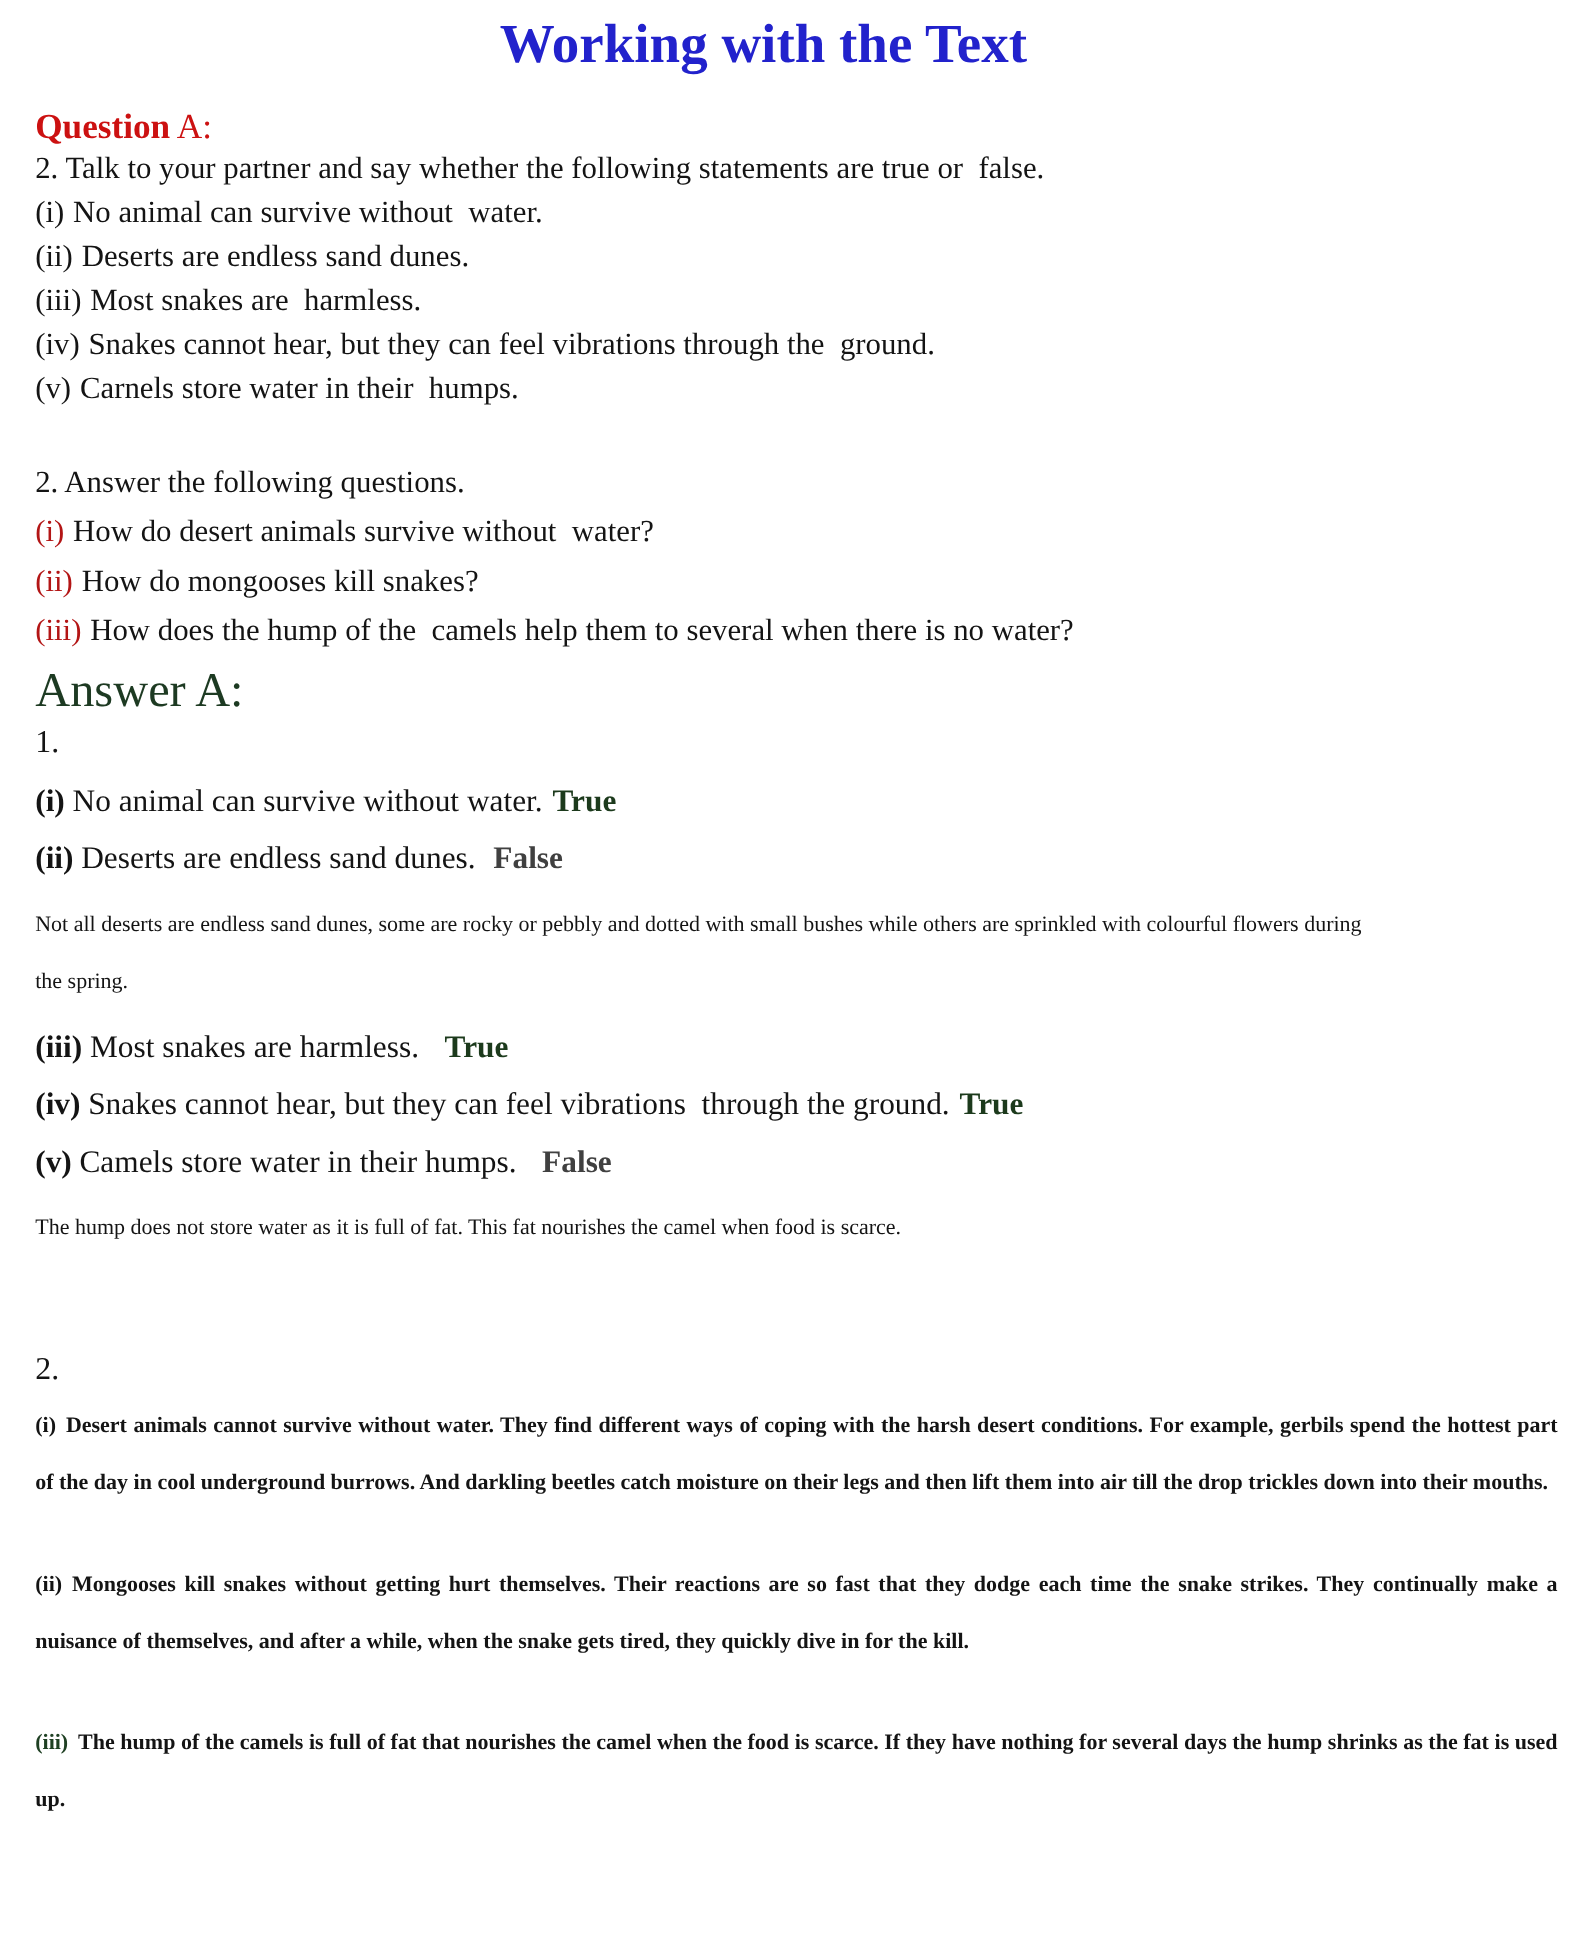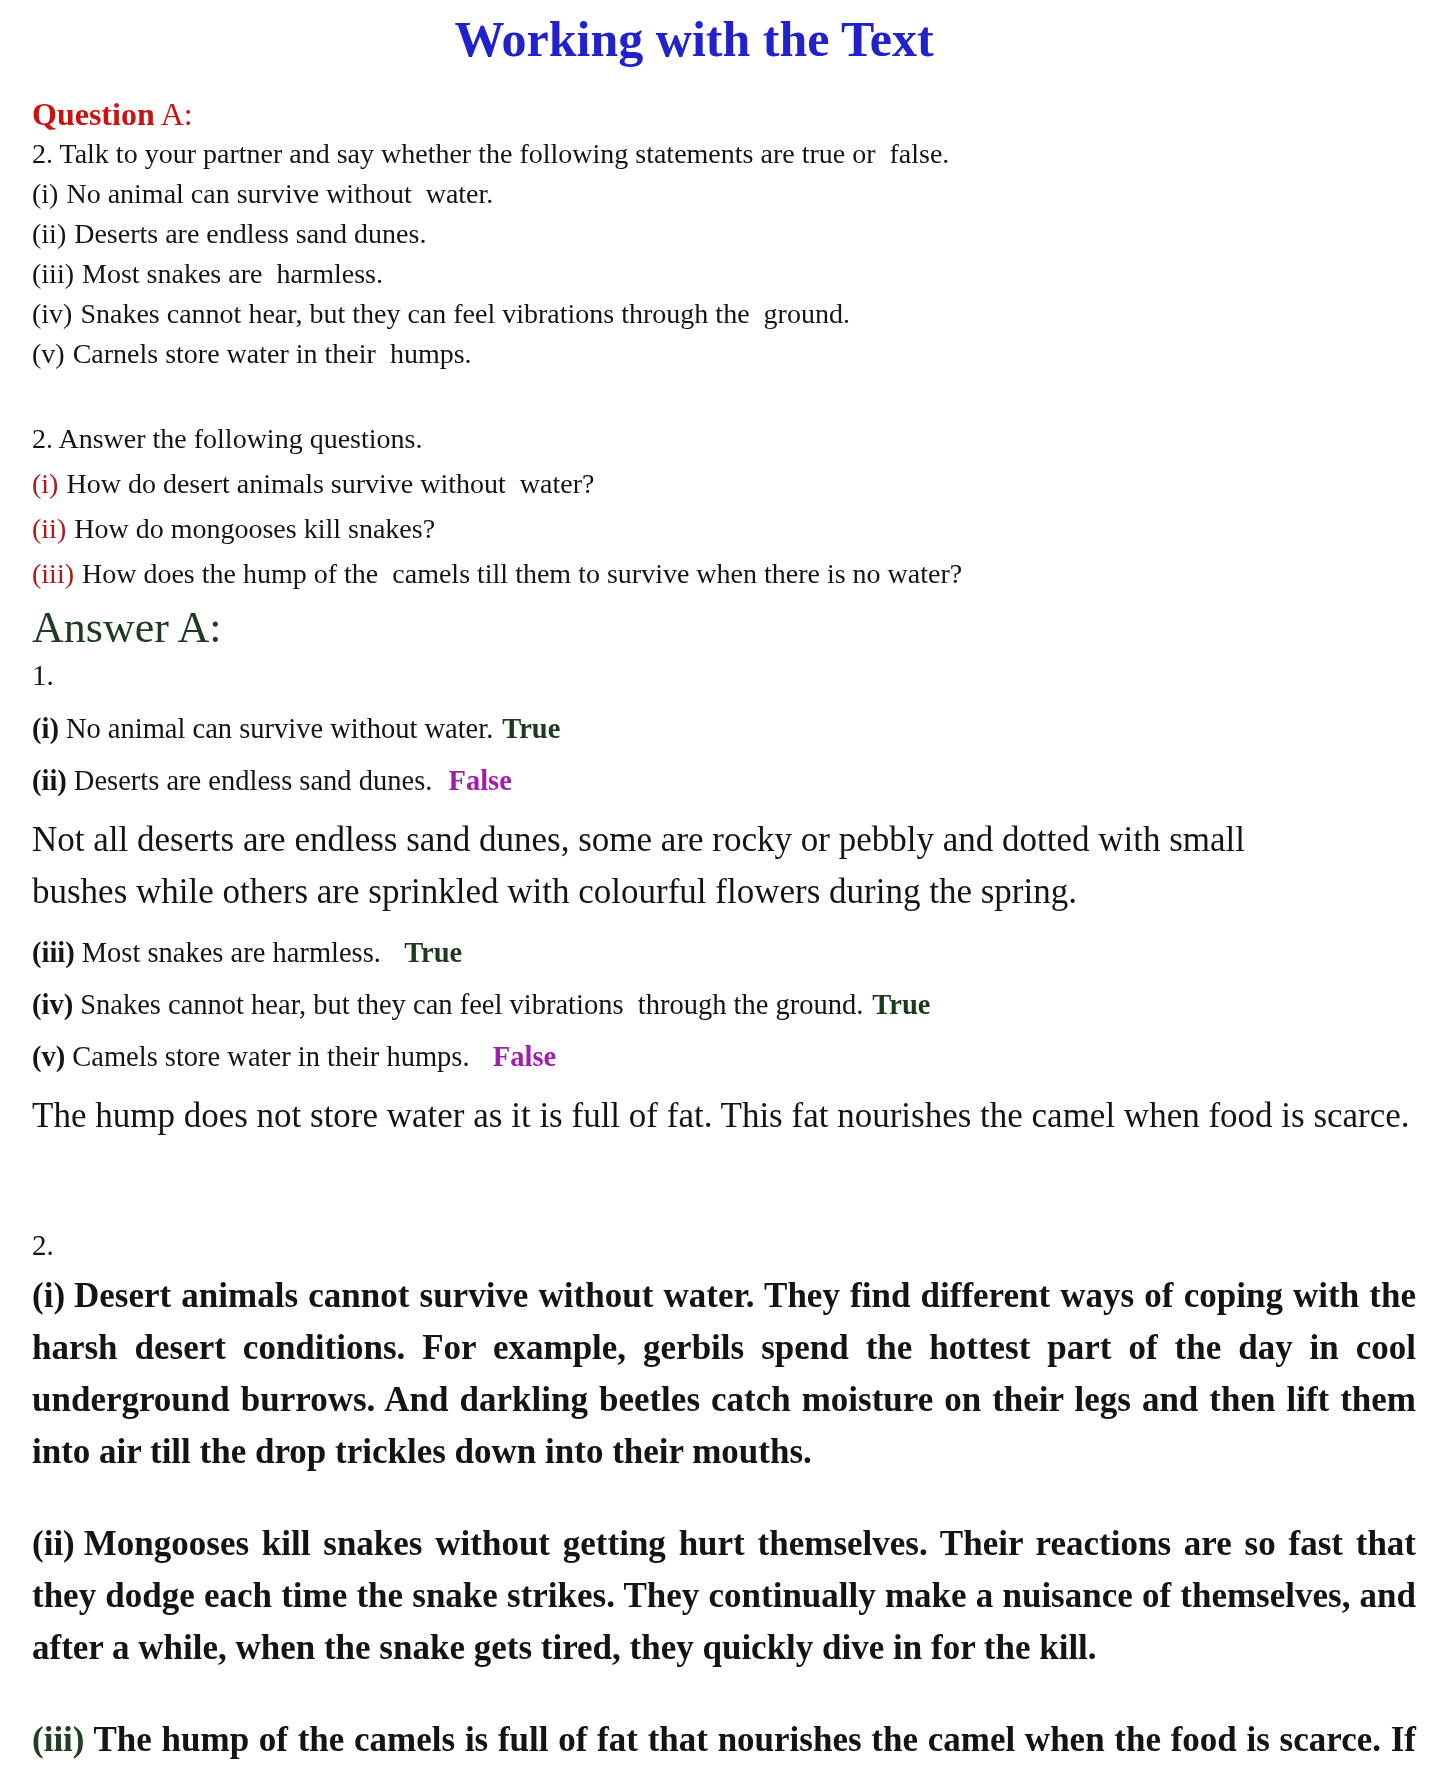--- a/index.html
+++ b/index.html
@@ -45,25 +45,25 @@
 
   .tf{
     margin:18px 0 0;
     font-size:28.5px;
     line-height:34px;
   }
   .tf-mk{font-weight:bold;margin-right:7px;}
   .tf-text{white-space:pre-wrap;}
   .verdict{font-weight:bold;margin-left:9px;}
   .verdict.green{color:#1c3a1c;}
-  .verdict.red{color:#a21caf;}
+  .verdict.red{color:#404040;}
 
   .para{
     margin:16px 0 0;
-    font-size:35px;
+    font-size:20px;
     line-height:52px;
   }
   .explain{max-width:1232px;}
   .justify{text-align:justify;font-weight:bold;}
   .p-mk{margin-right:9px;}
   .p-mk.green{color:#1f4023;}
   .part2-label{margin-top:84px;}
   .para-space{margin-top:40px;}
 </style>
 </head>
@@ -83,21 +83,21 @@
     <p class="line"><span class="mk">(ii)</span><span>Deserts are endless sand dunes.</span></p>
     <p class="line"><span class="mk">(iii)</span><span>Most snakes are  harmless.</span></p>
     <p class="line"><span class="mk">(iv)</span><span>Snakes cannot hear, but they can feel vibrations through the  ground.</span></p>
     <p class="line"><span class="mk">(v)</span><span>Carnels store water in their  humps.</span></p>
   </div>
 
   <div class="q2block">
     <p class="line gap-before">2. Answer the following questions.</p>
     <p class="line"><span class="mk-red">(i)</span><span>How do desert animals survive without  water?</span></p>
     <p class="line"><span class="mk-red">(ii)</span><span>How do mongooses kill snakes?</span></p>
-    <p class="line"><span class="mk-red">(iii)</span><span>How does the hump of the  camels till them to survive when there is no water?</span></p>
+    <p class="line"><span class="mk-red">(iii)</span><span>How does the hump of the  camels help them to several when there is no water?</span></p>
   </div>
 
   <div class="answer-heading">Answer A:</div>
 
   <p class="num-line">1.</p>
 
   <p class="tf"><span class="tf-mk">(i)</span><span class="tf-text">No animal can survive without water.</span><span class="verdict green">True</span></p>
 
   <p class="tf"><span class="tf-mk">(ii)</span><span class="tf-text">Deserts are endless sand dunes. </span><span class="verdict red">False</span></p>
 

